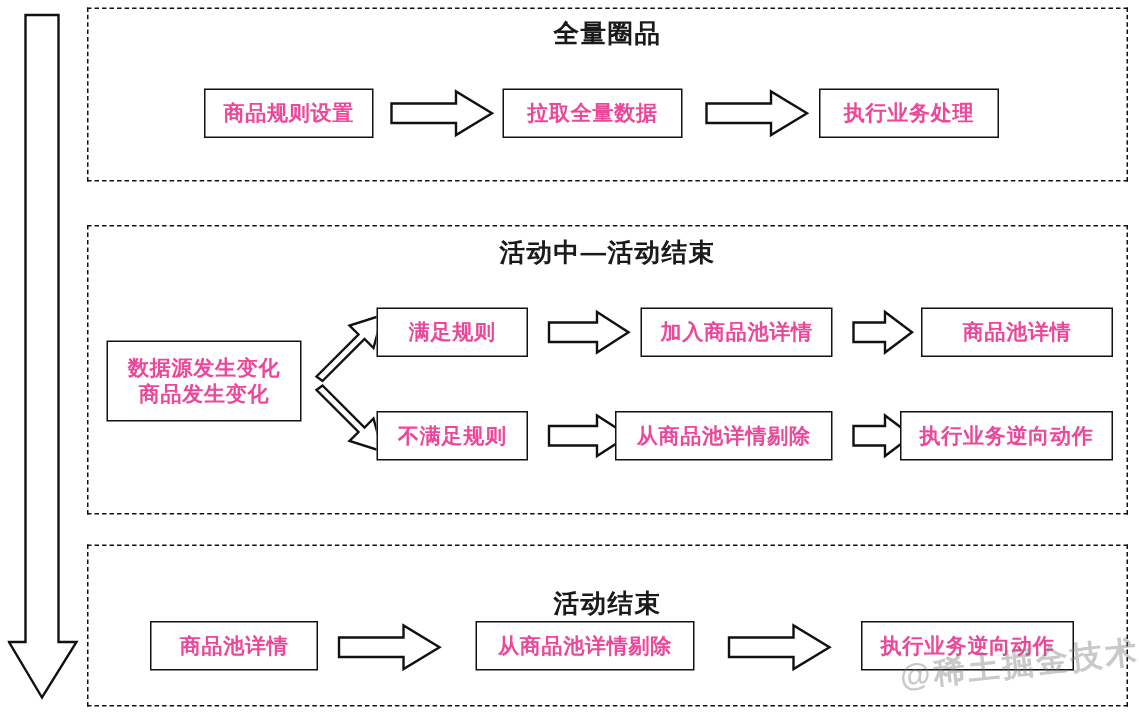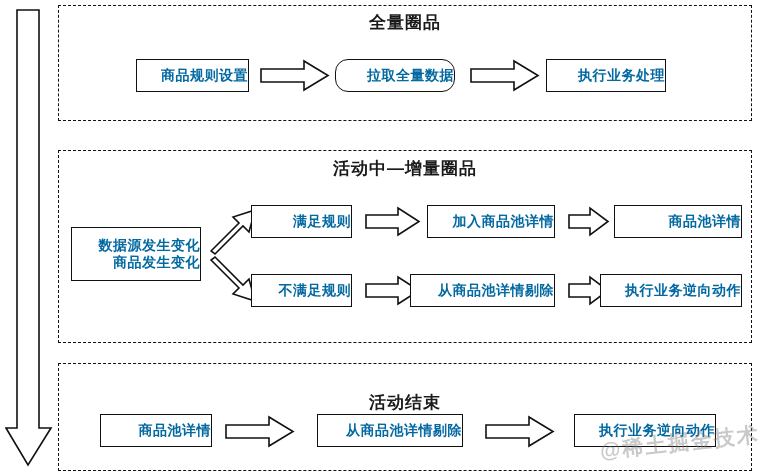--- a/index.html
+++ b/index.html
@@ -48,25 +48,25 @@
   }
 
   
   .node {
     position: absolute;
     box-sizing: border-box;
     border: 1.6px solid #111111;
     background: #ffffff;
     display: flex;
     flex-direction: column;
-    align-items: flex-end;
+    align-items: center;
     justify-content: center;
     font-size: 14px;
     font-weight: 700;
-    color: #0369a1;
+    color: #ec4899;
     line-height: 1.25;
     letter-spacing: 0.5px;
     white-space: nowrap;
   }
   .node .ln { display: block; }
 
   
   .arrow {
     position: absolute;
   }
@@ -102,36 +102,36 @@
   <div class="node" style="left:136px; top:59px; width:113px; height:33px;">
     <span class="ln">商品规则设置</span>
   </div>
 
   <div class="arrow" style="left:260px; top:60px;">
     <svg width="70" height="31" viewBox="0 0 70 31">
       <polygon points="1,9 44,9 44,1 68,15.5 44,30 44,22 1,22" fill="#ffffff" stroke="#111111" stroke-width="1.6" stroke-linejoin="miter"></polygon>
     </svg>
   </div>
 
-  <div class="node" style="left:335px; top:59px; width:120px; height:33px;border-radius:13px;">
+  <div class="node" style="left:335px; top:59px; width:120px; height:33px;">
     <span class="ln">拉取全量数据</span>
   </div>
 
   <div class="arrow" style="left:470px; top:60px;">
     <svg width="70" height="31" viewBox="0 0 70 31">
       <polygon points="1,9 44,9 44,1 68,15.5 44,30 44,22 1,22" fill="#ffffff" stroke="#111111" stroke-width="1.6" stroke-linejoin="miter"></polygon>
     </svg>
   </div>
 
   <div class="node" style="left:546px; top:59px; width:120px; height:33px;">
     <span class="ln">执行业务处理</span>
   </div>
 
   <div class="panel" style="left:58px; top:150px; width:694px; height:193px;"></div>
-  <div class="panel-title" style="left:58px; width:694px; top:160px;">活动中—增量圈品</div>
+  <div class="panel-title" style="left:58px; width:694px; top:160px;">活动中—活动结束</div>
 
   <div class="node" style="left:71px; top:227px; width:130px; height:54px;">
     <span class="ln">数据源发生变化</span>
     <span class="ln">商品发生变化</span>
   </div>
 
   <div class="arrow" style="left:206px; top:202px;">
     <svg width="52" height="55" viewBox="0 0 52 55">
       <polygon points="5,49 33,21 27,15 49,8 43,30 37,24 9,52" fill="#ffffff" stroke="#111111" stroke-width="1.6" stroke-linejoin="miter"></polygon>
     </svg>

